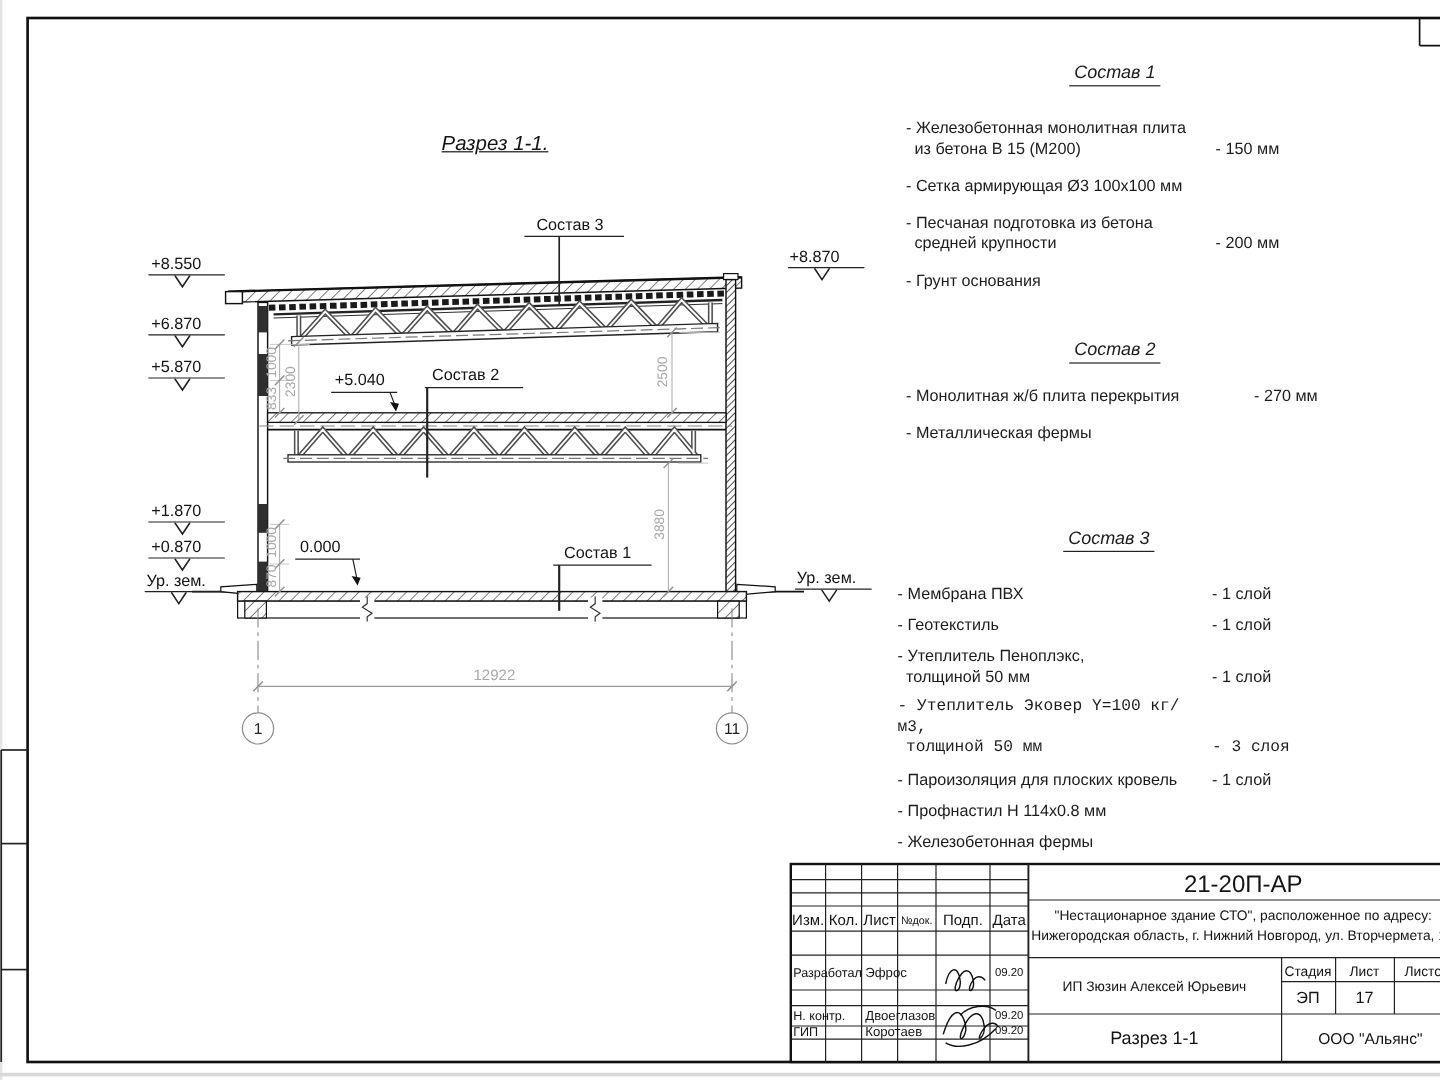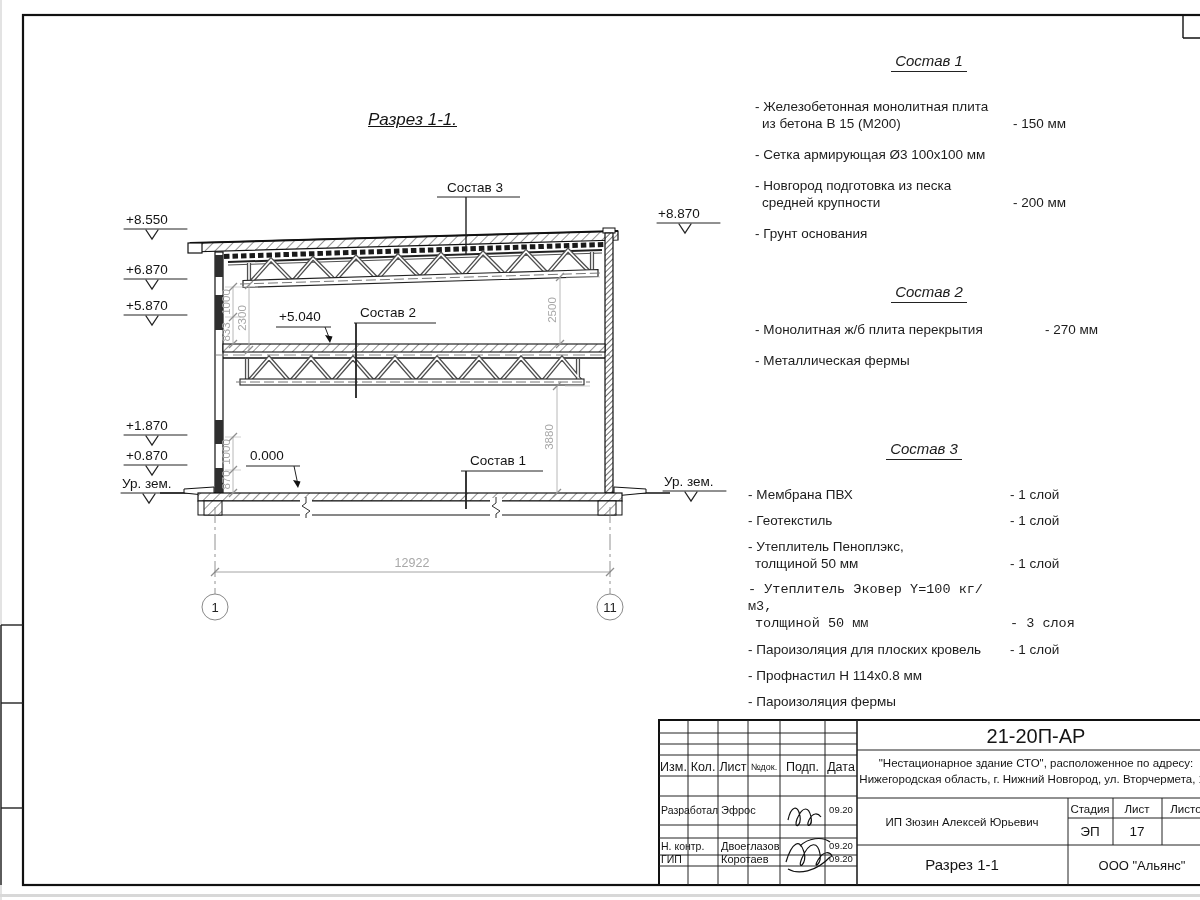--- a/index.html
+++ b/index.html
@@ -54,21 +54,21 @@
     </div>
     <div class="spec-item" style="margin-bottom:14px;">
       <div>
           <div>- Сетка армирующая Ø3 100х100 мм</div>
           <div class="spec-line2"></div>
         </div>
       <div></div>
     </div>
     <div class="spec-item" style="margin-bottom:14px;">
       <div>
-          <div>- Новгород подготовка из песка</div>
+          <div>- Песчаная подготовка из бетона</div>
           <div class="spec-line2">средней крупности</div>
         </div>
       <div>- 200 мм</div>
     </div>
     <div class="spec-item">
       <div>
           <div>- Грунт основания</div>
           <div class="spec-line2"></div>
         </div>
       <div></div>
@@ -128,21 +128,21 @@
       <div>- 1 слой</div>
     </div>
     <div class="spec-item" style="margin-bottom:9px;">
       <div>
           <div>- Профнастил Н 114х0.8 мм</div>
         </div>
       <div></div>
     </div>
     <div class="spec-item">
       <div>
-          <div>- Пароизоляция фермы</div>
+          <div>- Железобетонная фермы</div>
         </div>
       <div></div>
     </div>
   </div>
 
   <svg width="1200" height="900" viewBox="0 0 1200 900" style="position:absolute;left:0;top:0;">
     <defs>
       <pattern id="ph" patternUnits="userSpaceOnUse" width="7" height="7" patternTransform="rotate(45)">
         <rect width="7" height="7" fill="#fff"></rect>
         <line x1="0" y1="0" x2="0" y2="7" stroke="#5a5a5a" stroke-width="1.3"></line>

